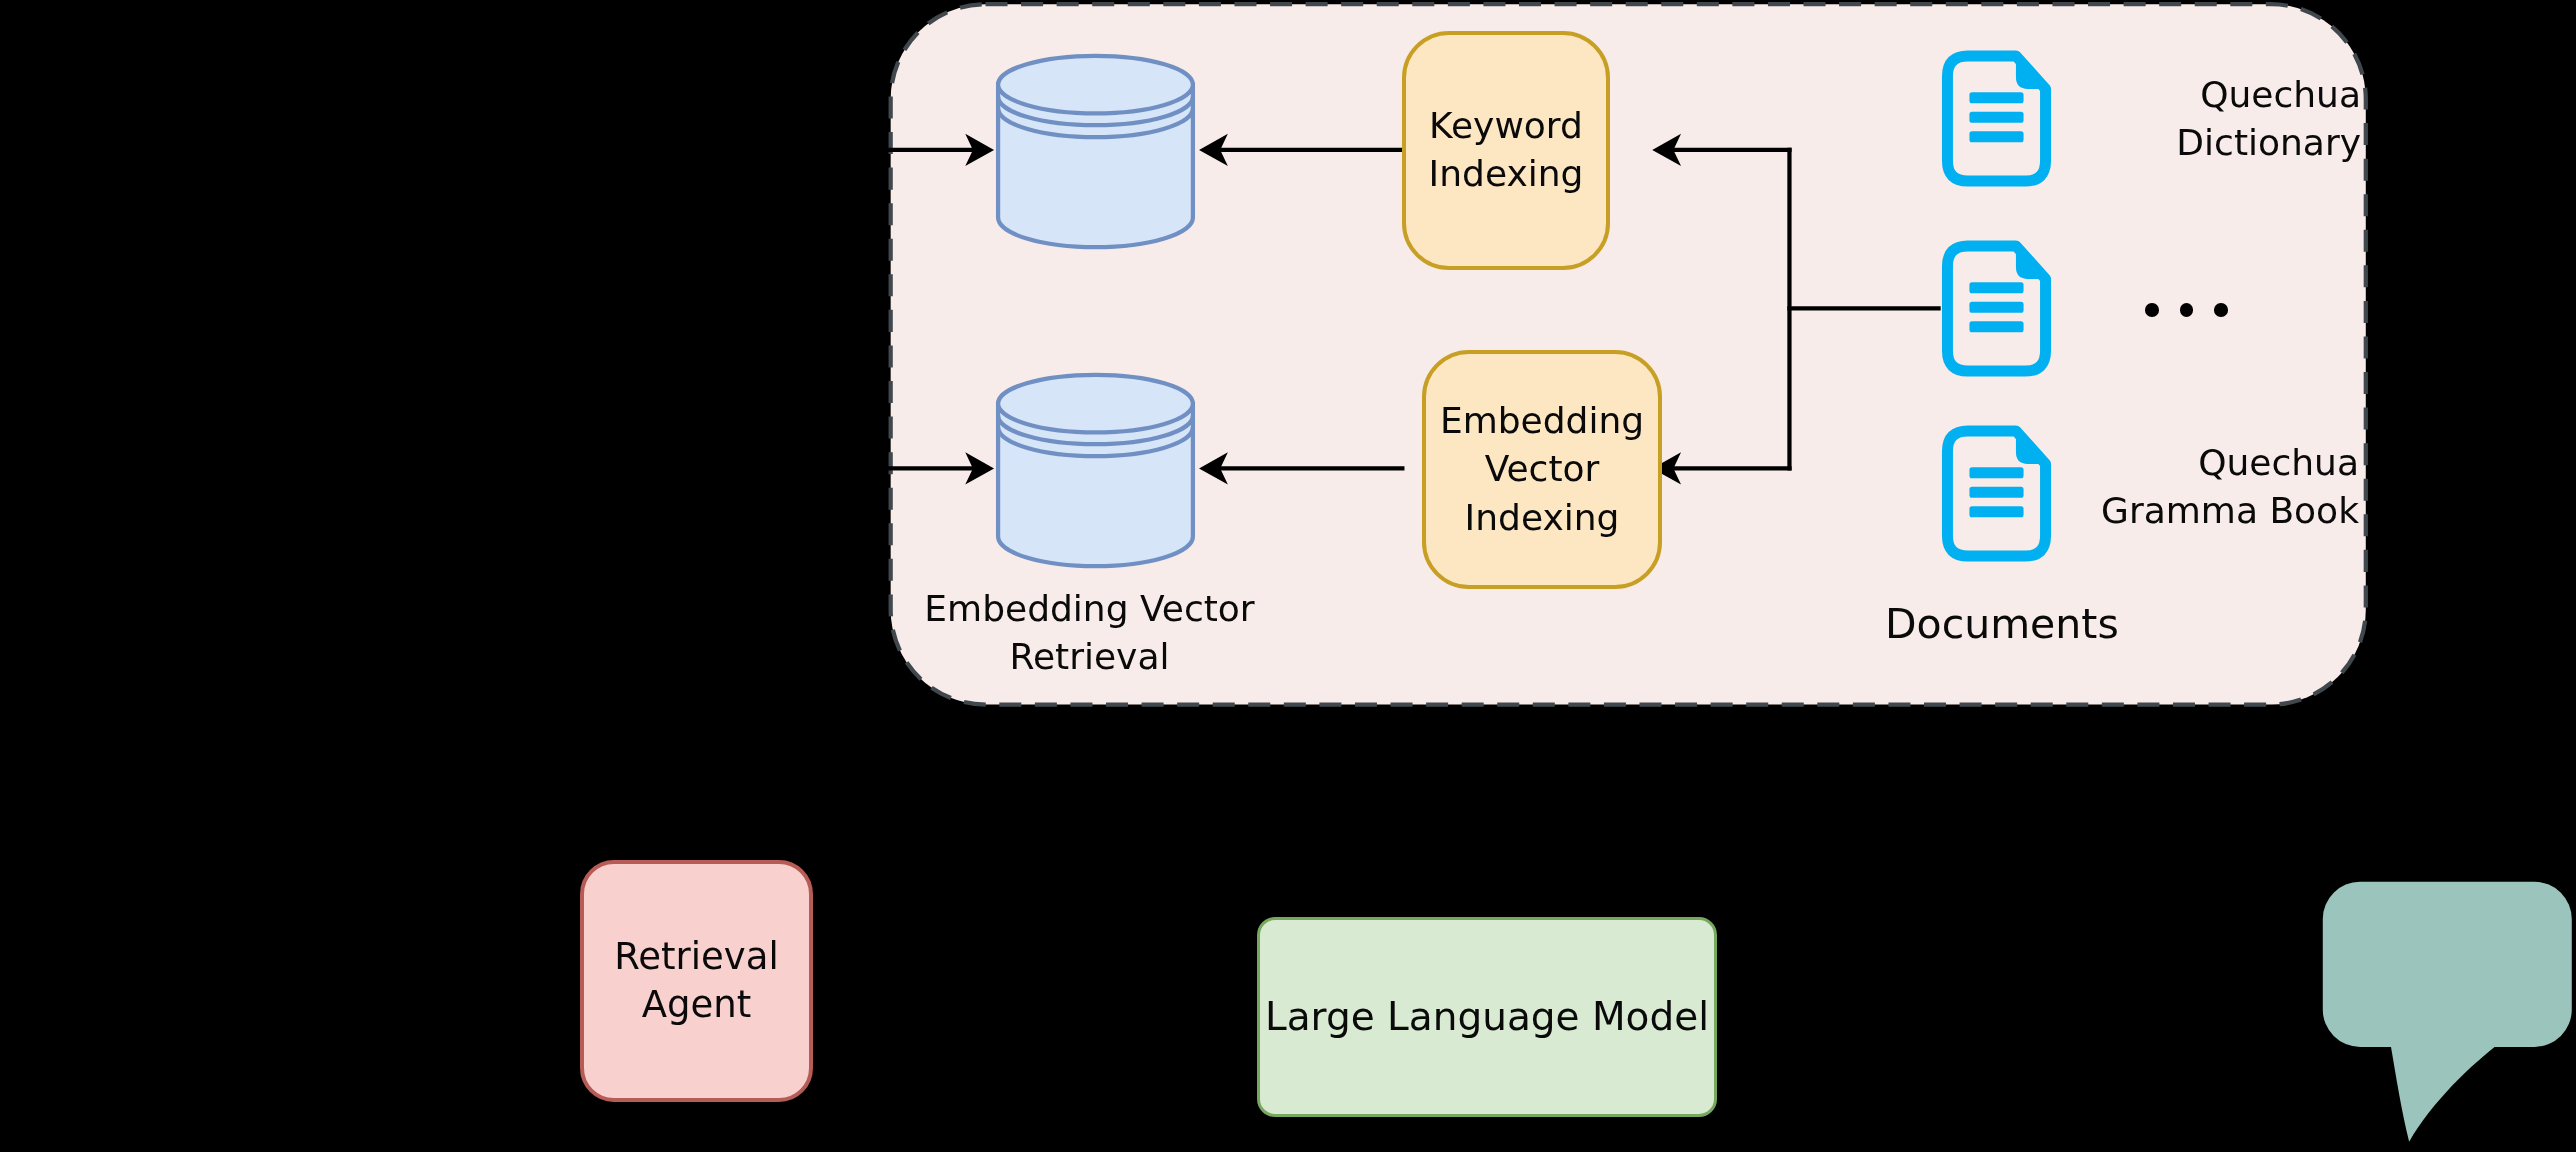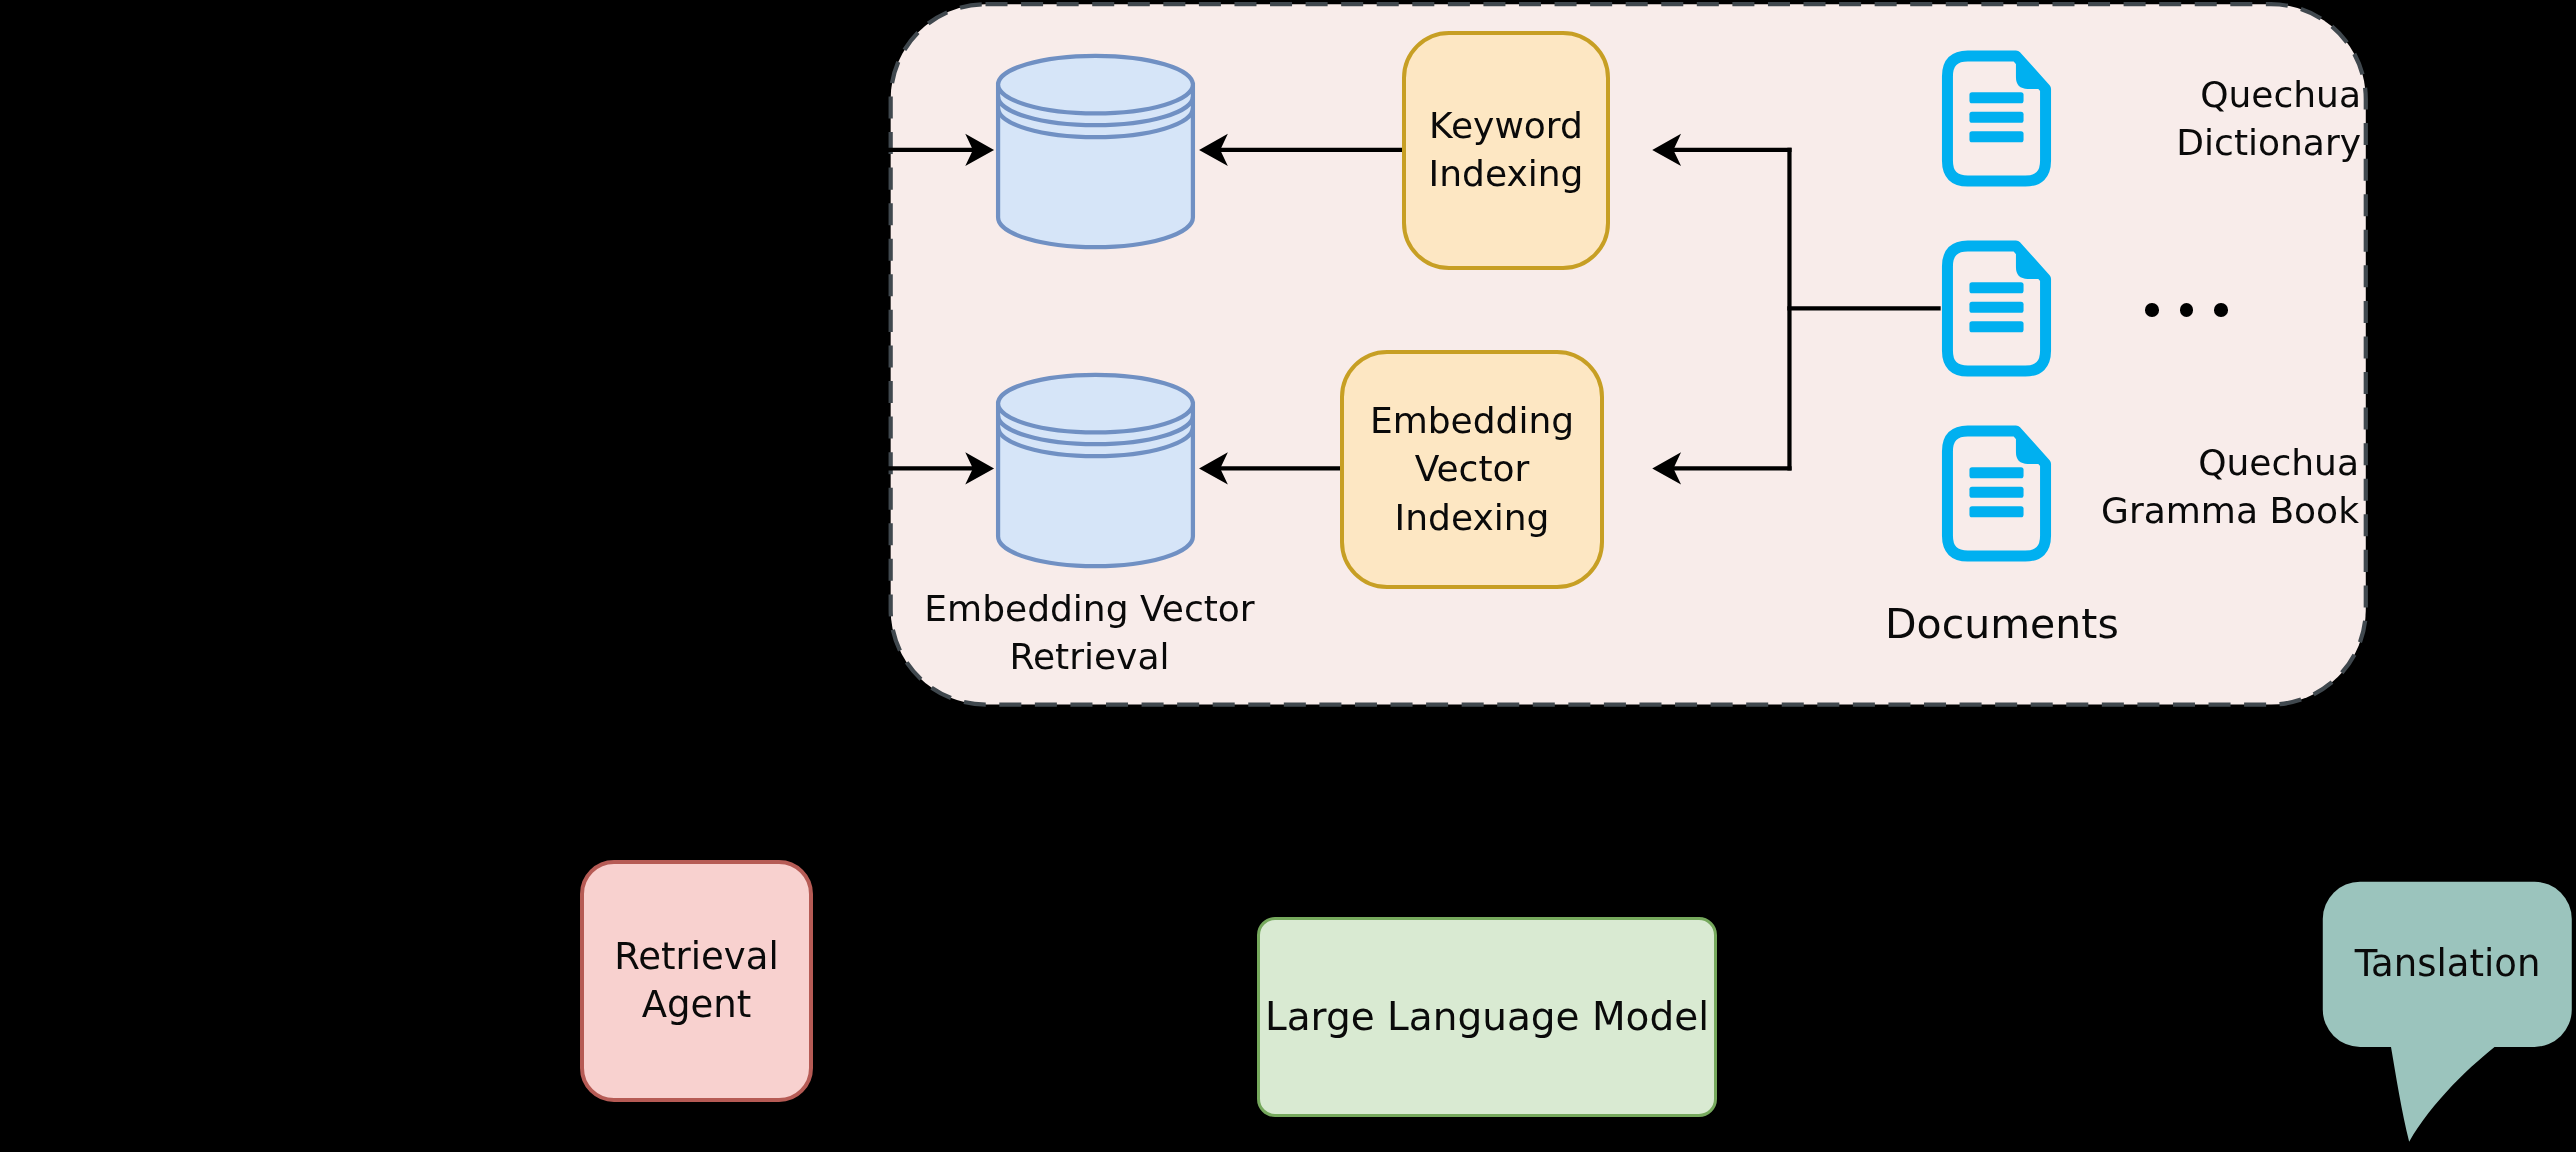--- a/index.html
+++ b/index.html
@@ -111,21 +111,21 @@
     <path class="cyl-arc" d="M 7 70 A 115 34 0 0 0 237 70"></path>
     <ellipse class="cyl-shape" cx="122" cy="42" rx="115" ry="34"></ellipse>
   </svg>
   <div class="abs label" style="left:852px; top:585px; width:475px;">Embedding Vector
 Retrieval</div>
 
   <div class="abs indexer" style="left:1402px; top:30.5px; width:208px; height:239px;">
     <div class="label">Keyword
 Indexing</div>
   </div>
-  <div class="abs indexer" style="left:1340px; top:350px; width:264px; height:239px;">
+  <div class="abs indexer" style="left:1422px; top:350px; width:240px; height:239px;">
     <div class="label">Embedding
 Vector
 Indexing</div>
   </div>
 
   <svg style="position:absolute; width:0; height:0;" aria-hidden="true">
     <defs>
       <symbol id="doc-sym" viewBox="0 0 136 164">
         <path class="doc-outline" d="M 91 8 H 34 Q 10 8 10 32 V 132 Q 10 156 34 156 H 102 Q 126 156 126 132 V 47 Z"></path>
         <path class="doc-flap" d="M 91 8 L 91 33 Q 91 47 105 47 L 126 47 Z"></path>
@@ -166,16 +166,15 @@
   </div>
 
   <div class="abs node node-llm" style="left:1257px; top:878px; width:460px; height:200px;">
     <span>Large Language Model</span>
   </div>
 
   <svg class="abs" style="left:2305px; top:873px; width:271px; height:280px;" viewBox="0 0 320 330">
     <path class="bubble-shape" d="M 100 196 C 108 243 114 281 123 317 C 150 270 196 226 233 198 Z"></path>
     <rect class="bubble-shape" x="21" y="10" width="294" height="195" rx="44" ry="44"></rect>
   </svg>
-  <div class="abs bubble-text" style="left:2323px; top:881px; width:249px; height:165px;">Tanslation</div>
 
 </div>
 
 
 </body></html>

